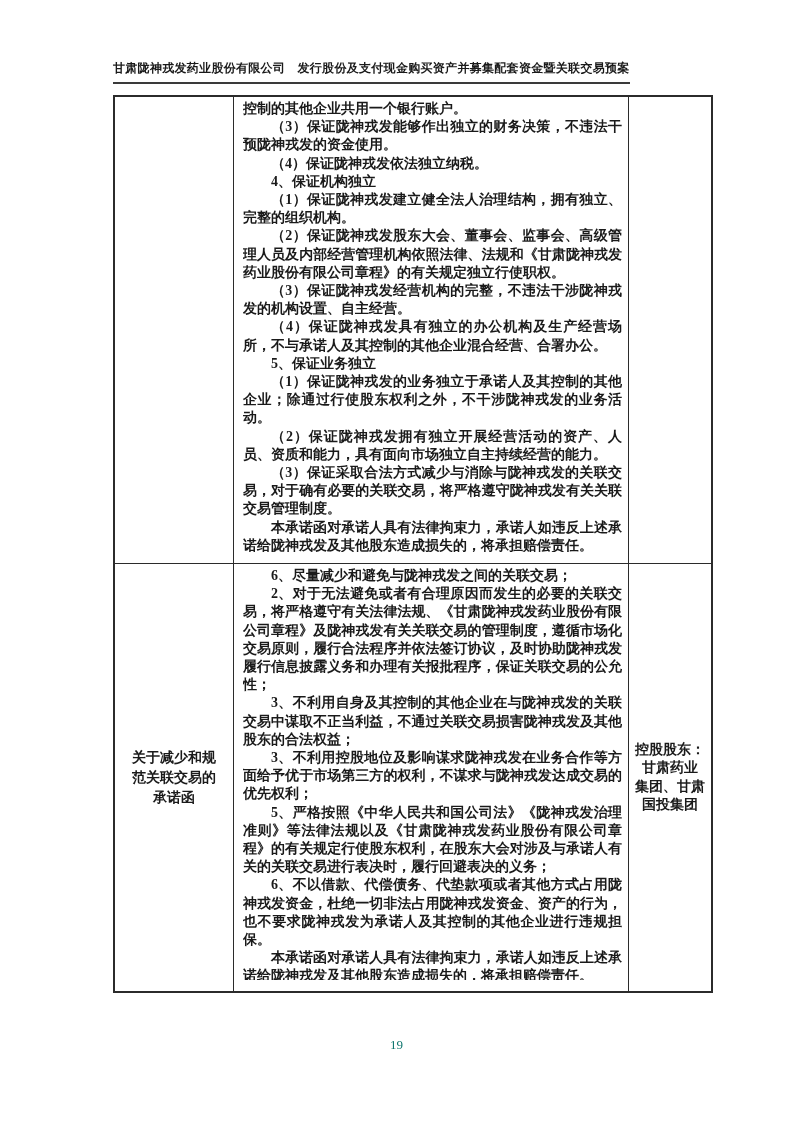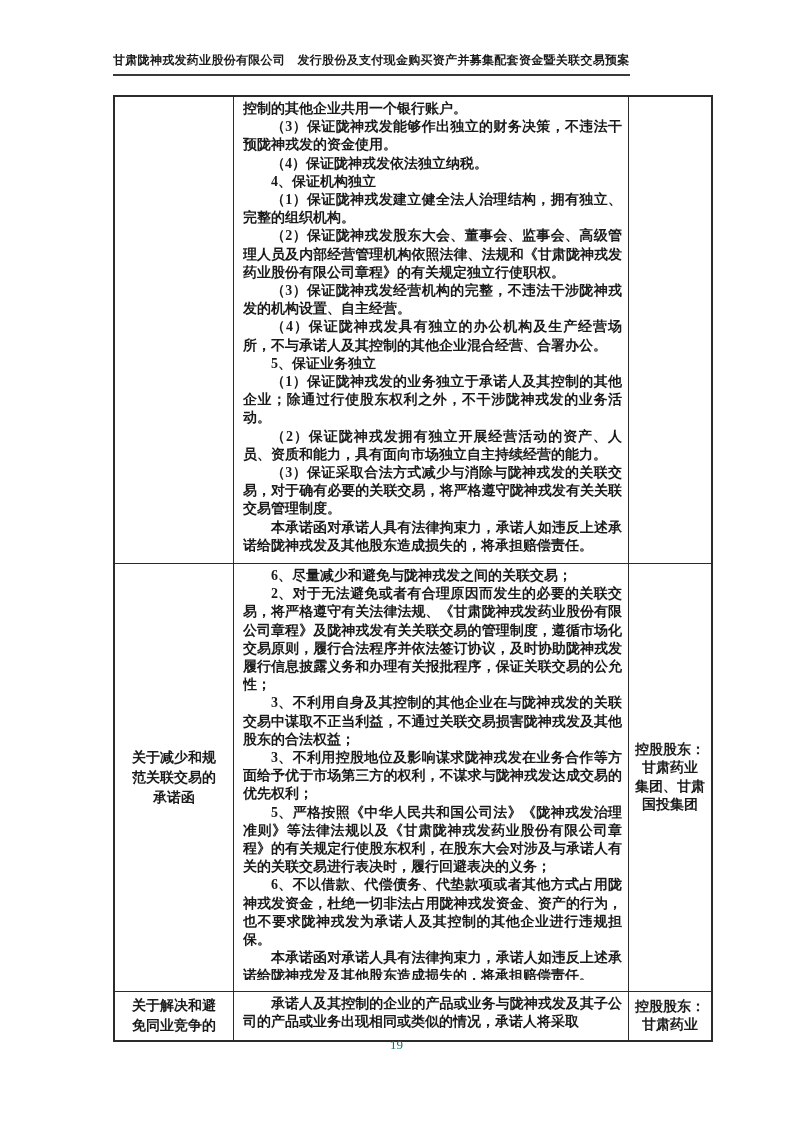--- a/index.html
+++ b/index.html
@@ -11,21 +11,21 @@
     width: 793px;
     height: 1122px;
     position: relative;
     font-family: "Liberation Serif", "DejaVu Serif", serif;
     color: #1a1a1a;
     overflow: hidden;
   }
   .doc-header {
     position: absolute;
     left: 113px;
-    top: 50px;
+    top: 58px;
     white-space: nowrap;
   }
   .doc-header .header-text {
     display: inline-block;
     font-size: 12px;
     font-weight: bold;
     letter-spacing: 0.3px;
     padding-bottom: 5px;
     border-bottom: 2px solid #3a3a3a;
   }
@@ -146,35 +146,16 @@
     </td>
     <td class="party-cell">
       <div class="cell-label">
             <div class="line">控股股东：</div>
             <div class="line">甘肃药业</div>
             <div class="line">集团、甘肃</div>
             <div class="line">国投集团</div>
           </div>
     </td>
   </tr>
-  <tr class="row-3">
-    <td class="label-cell">
-      <div class="cell-label">
-            <div class="line">关于解决和避</div>
-            <div class="line">免同业竞争的</div>
-          </div>
-    </td>
-    <td class="content-cell">
-      <div class="cell-inner">
-            <div class="para indent">承诺人及其控制的企业的产品或业务与陇神戎发及其子公司的产品或业务出现相同或类似的情况，承诺人将采取</div>
-          </div>
-    </td>
-    <td class="party-cell">
-      <div class="cell-label">
-            <div class="line">控股股东：</div>
-            <div class="line">甘肃药业</div>
-          </div>
-    </td>
-  </tr>
 </tbody>
   </table>
 
 <div class="page-number">19</div>
 
 </body></html>

